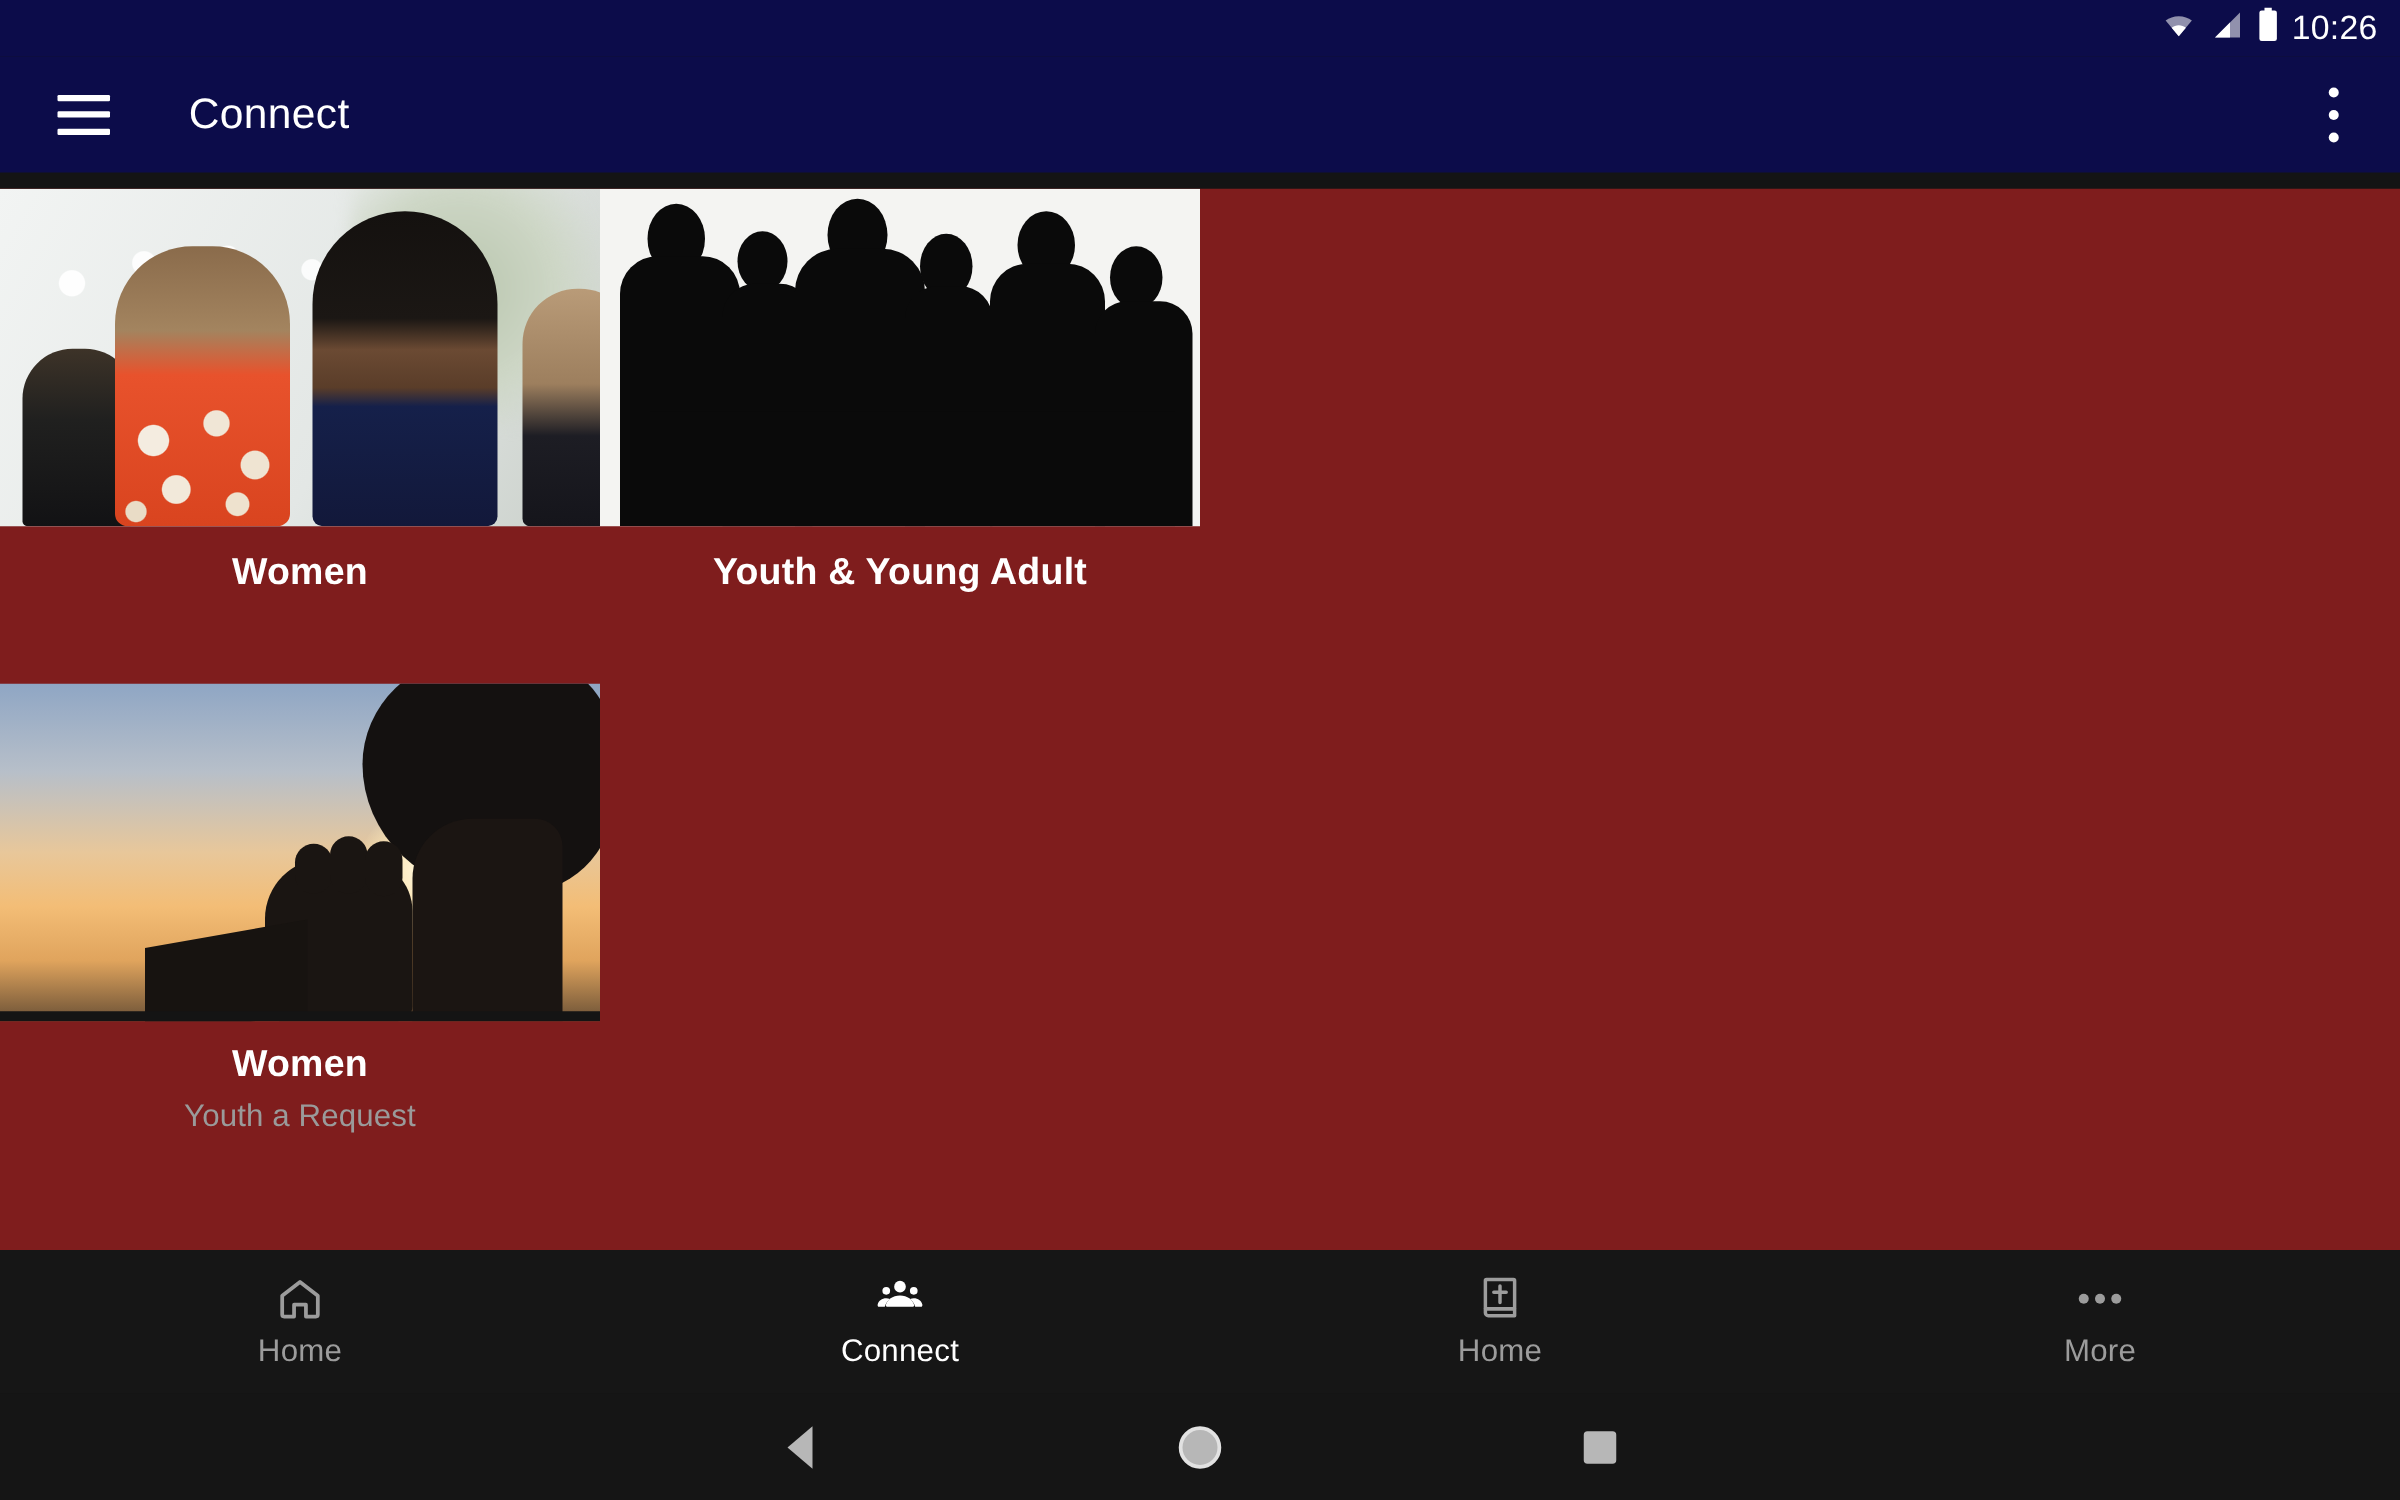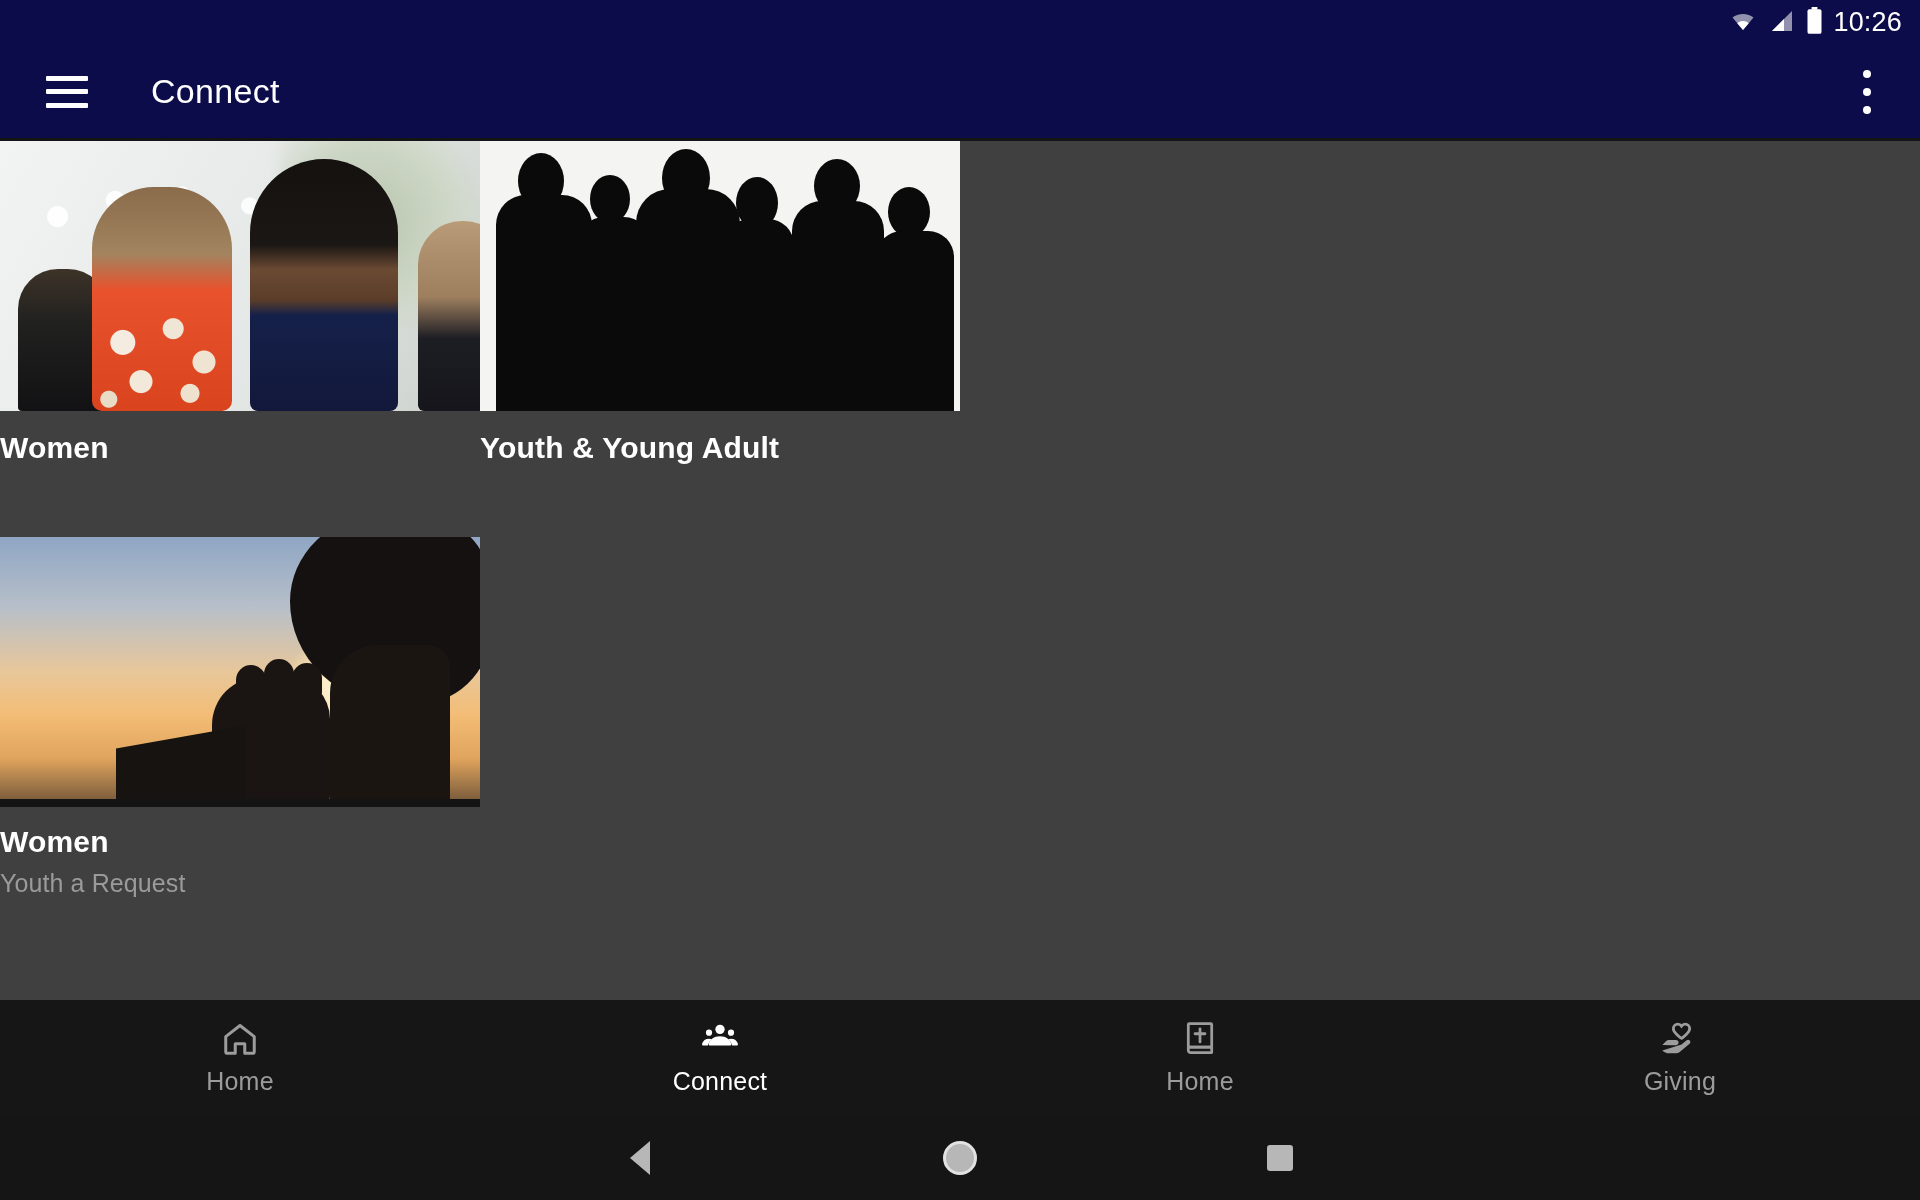--- a/index.html
+++ b/index.html
@@ -42,22 +42,22 @@
   }
   .overflow-btn {
     position:absolute; right:48px; top:50%; transform:translateY(-50%);
     width:10px; height:44px; display:flex; flex-direction:column;
     justify-content:space-between; align-items:center; cursor:pointer;
   }
   .overflow-btn i { display:block; width:8px; height:8px; border-radius:50%; background:#fff; }
 
   
   .content {
-    position:absolute; top:141px; left:0; width:1920px; height:860px;
-    background:#404040; overflow:hidden;
+    position:absolute; top:151px; left:0; width:1920px; height:860px;
+    background:#7f1d1d; overflow:hidden;text-align:center;
   }
   .row { display:flex; width:1920px; }
   .card { width:480px; position:relative; }
   .card-img {
     width:480px; height:270px; position:relative; overflow:hidden;
     background:#222;
   }
   .card-title {
     color:#ffffff; font-size:30px; font-weight:bold;
     padding:18px 0 0 0; letter-spacing:0.2px; white-space:nowrap;
@@ -351,31 +351,31 @@
       <span class="nav-icon">
         <svg width="36" height="38" viewBox="0 0 24 26" fill="none" stroke="#9c9c9c" stroke-width="1.9" stroke-linecap="round" stroke-linejoin="round">
           <rect x="4" y="2.5" width="16" height="16" rx="0.6"></rect>
           <path d="M4 18.5h16v3.8H5.6A1.6 1.6 0 0 1 4 20.7v-2.2z"></path>
           <path d="M12 6v9M8.6 9.4h6.8" stroke-width="1.9"></path>
         </svg>
       </span>
       <span class="nav-label">Home</span>
     </div>
 
+
     <div class="nav-item">
       <span class="nav-icon">
-        <svg width="40" height="38" viewBox="0 0 24 22" fill="#9c9c9c">
-          <path d="M15.1 2.1c-.9 0-1.7.45-2.2 1.15-.5-.7-1.3-1.15-2.2-1.15-1.5 0-2.7 1.2-2.7 2.7 0 2.2 2.8 4.2 4.6 5.6a.5.5 0 0 0 .6 0c1.8-1.4 4.6-3.4 4.6-5.6 0-1.5-1.2-2.7-2.7-2.7z" fill="none" stroke="#9c9c9c" stroke-width="1.7"></path>
-          <path d="M1.4 17.9c1.1 1.1 2.5 1.7 4 1.7h4.3c.7 0 1.4-.25 1.95-.7l6.1-5.05c.6-.5.65-1.4.1-1.95-.5-.5-1.3-.55-1.85-.1l-3.1 2.5"></path>
-          <path d="M1.4 14.6l2.2-2.2c.5-.5 1.2-.8 1.9-.8h4.1c.85 0 1.55.7 1.55 1.55s-.7 1.55-1.55 1.55H7.2"></path>
+        <svg width="40" height="14" viewBox="0 0 40 14" fill="#9c9c9c">
+          <circle cx="7" cy="7" r="4"></circle>
+            <circle cx="20" cy="7" r="4"></circle>
+            <circle cx="33" cy="7" r="4"></circle>
         </svg>
       </span>
-      <span class="nav-label">Giving</span>
-    </div>
-
+      <span class="nav-label">More</span>
+    </div>
 
   </div>
 
   <div class="sys-nav">
     <div class="sys-btn">
       <span class="sys-back"></span>
     </div>
     <div class="sys-btn">
       <span class="sys-home"></span>
     </div>

